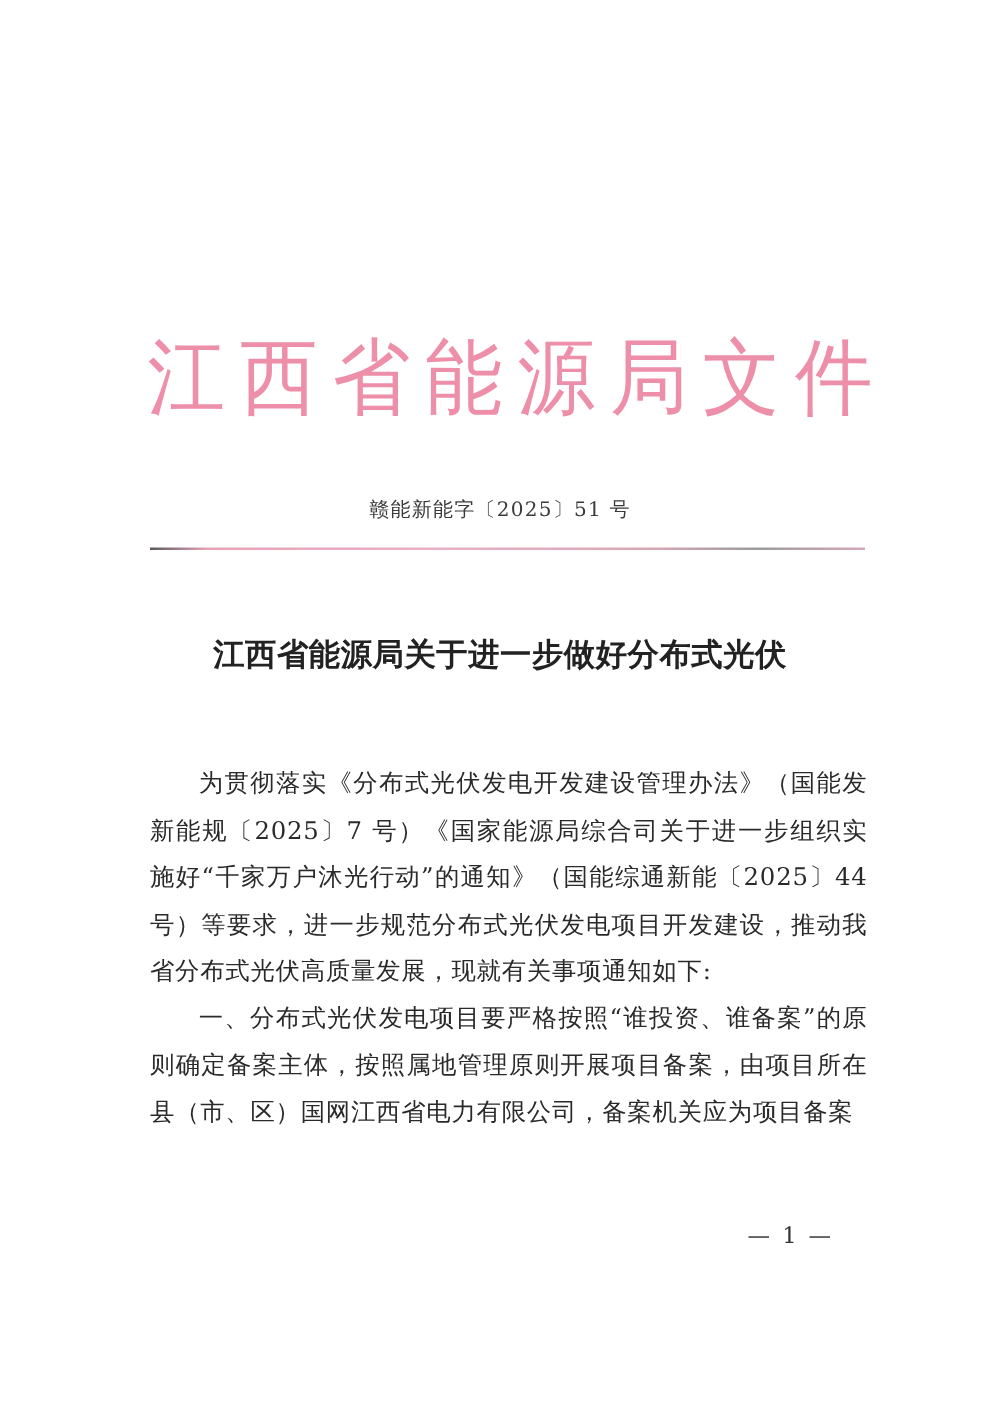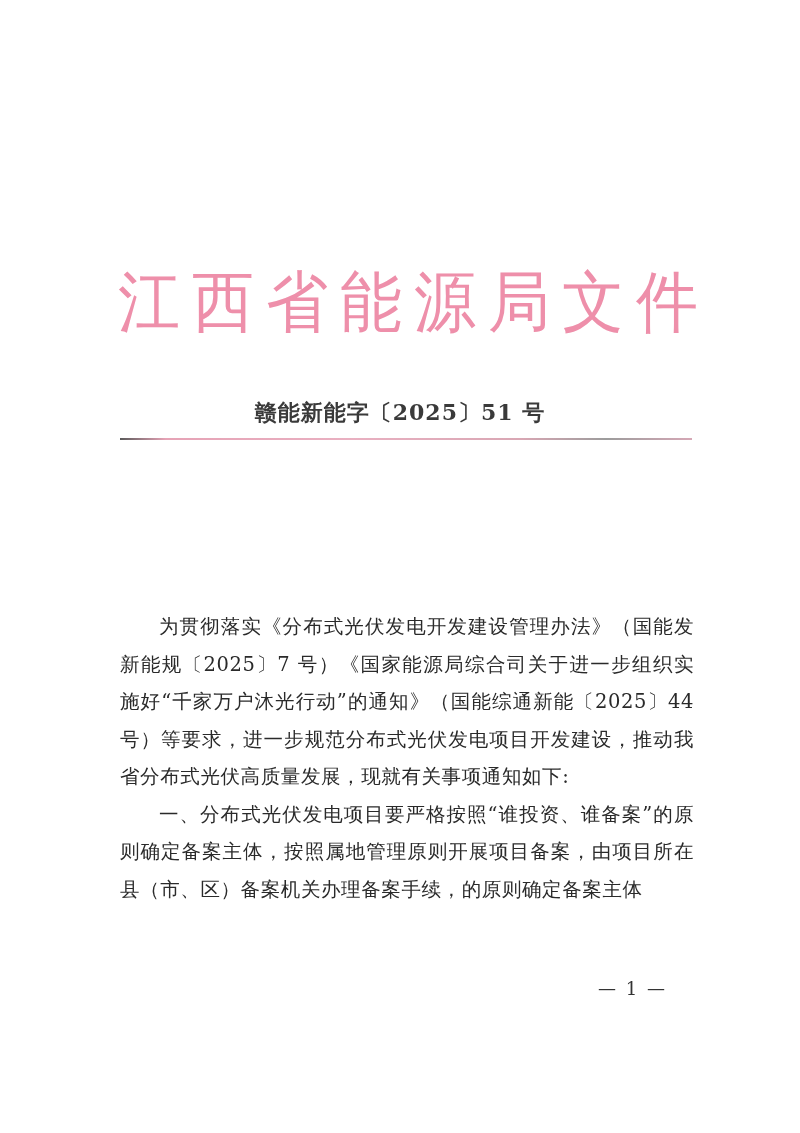--- a/index.html
+++ b/index.html
@@ -38,24 +38,23 @@
       color: #ee8faa;
       font-weight: normal;
       transform: scaleY(1.08);
     }
     .doc-number {
       position: absolute;
       left: 0;
       width: 800px;
       top: 398px;
       text-align: center;
-      font-size: 22px;
+      font-size: 16px;
       letter-spacing: 1px;
       color: #3a3a3a;
-      font-weight: bold;
     }
     .red-rule {
       position: absolute;
       left: 120px;
       top: 438px;
       width: 572px;
       height: 2px;
       background: linear-gradient(90deg, #5a5a5a 0%, #e6a3b6 8%, #e9b0c1 40%, #d9a7b4 70%, #9c9c9c 85%, #d6a8b6 100%);
     }
     .doc-title {
@@ -110,22 +109,23 @@
     <span class="ch">局</span>
     <span class="ch">文</span>
     <span class="ch">件</span>
   </div>
 
   <div class="doc-number">赣能新能字〔2025〕51 号</div>
 
   <div class="red-rule"></div>
 
   <div class="doc-title">
+    <div>江西省能源局关于进一步做好分布式光伏</div>
   </div>
 
   <div class="body-text">
     <p class="indent">为贯彻落实《分布式光伏发电开发建设管理办法》（国能发新能规〔2025〕7 号）《国家能源局综合司关于进一步组织实施好“千家万户沐光行动”的通知》（国能综通新能〔2025〕44 号）等要求，进一步规范分布式光伏发电项目开发建设，推动我省分布式光伏高质量发展，现就有关事项通知如下:</p>
-    <p class="indent">一、分布式光伏发电项目要严格按照“谁投资、谁备案”的原则确定备案主体，按照属地管理原则开展项目备案，由项目所在县（市、区）备案机关办理备案手续，的原则确定备案主体</p>
+    <p class="indent">一、分布式光伏发电项目要严格按照“谁投资、谁备案”的原则确定备案主体，按照属地管理原则开展项目备案，由项目所在县（市、区）国网江西省电力有限公司，备案机关应为项目备案</p>
   </div>
 
   <div class="page-number">— 1 —</div>
 
 </div>
 
 </body></html>

